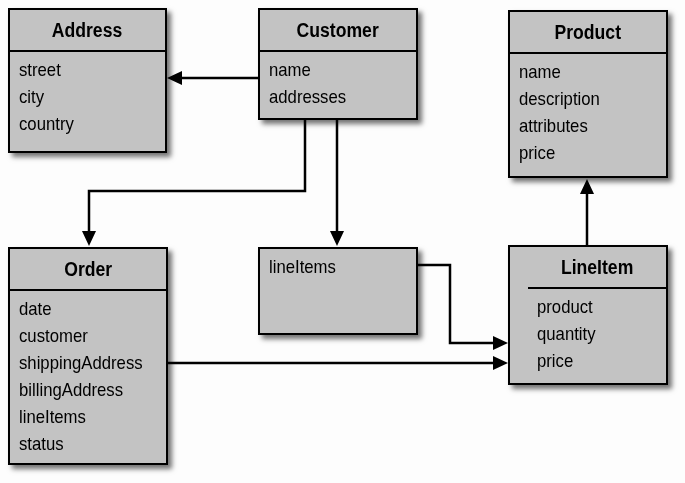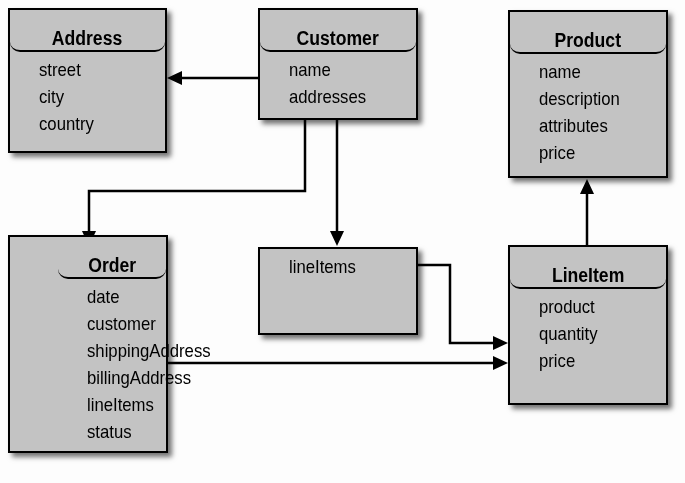--- a/index.html
+++ b/index.html
@@ -15,32 +15,31 @@
     position: absolute;
     background: #c3c3c3;
     border: 2.5px solid #000;
     box-sizing: border-box;
     box-shadow: 4px 4px 5px rgba(0,0,0,0.55);
   }
   .entity-header {
     height: 40px;
     border-bottom: 2.5px solid #000;
     display: flex;
-    align-items: flex-end;
+    align-items: center;
     justify-content: center;
-    border-radius: 10px;
   }
   .entity-title {
     font-weight: bold;
     font-size: 20px;
     color: #000;
     transform: scaleX(0.88);
     white-space: nowrap;
   }
-  .entity-body { padding: 4px 9px 0 9px; margin-left: 20px; }
+  .entity-body { padding: 4px 9px 0 9px; }
   .field {
     font-size: 19px;
     line-height: 27px;
     color: #000;
     transform: scaleX(0.88);
     transform-origin: 0 50%;
     white-space: nowrap;
   }
   .relations-layer {
     position: absolute;
@@ -113,41 +112,41 @@
       <span class="entity-title">Product</span>
     </div>
     <div class="entity-body">
       <div class="field">name</div>
       <div class="field">description</div>
       <div class="field">attributes</div>
       <div class="field">price</div>
     </div>
   </div>
 
-  <div class="entity" style="left:8px; top:235px; width:160px; height:218px;padding-left:48px;">
+  <div class="entity" style="left:8px; top:247px; width:160px; height:218px;">
     <div class="entity-header">
       <span class="entity-title">Order</span>
     </div>
     <div class="entity-body">
       <div class="field">date</div>
       <div class="field">customer</div>
       <div class="field">shippingAddress</div>
       <div class="field">billingAddress</div>
       <div class="field">lineItems</div>
       <div class="field">status</div>
     </div>
   </div>
 
   <div class="entity" style="left:258px; top:247px; width:160px; height:88px;">
     <div class="entity-body">
       <div class="field">lineItems</div>
     </div>
   </div>
 
-  <div class="entity" style="left:508px; top:245px; width:160px; height:160px;">
+  <div class="entity" style="left:508px; top:245px; width:160px; height:140px;padding-left:18px;">
     <div class="entity-header">
       <span class="entity-title">LineItem</span>
     </div>
     <div class="entity-body">
       <div class="field">product</div>
       <div class="field">quantity</div>
       <div class="field">price</div>
     </div>
   </div>
 

